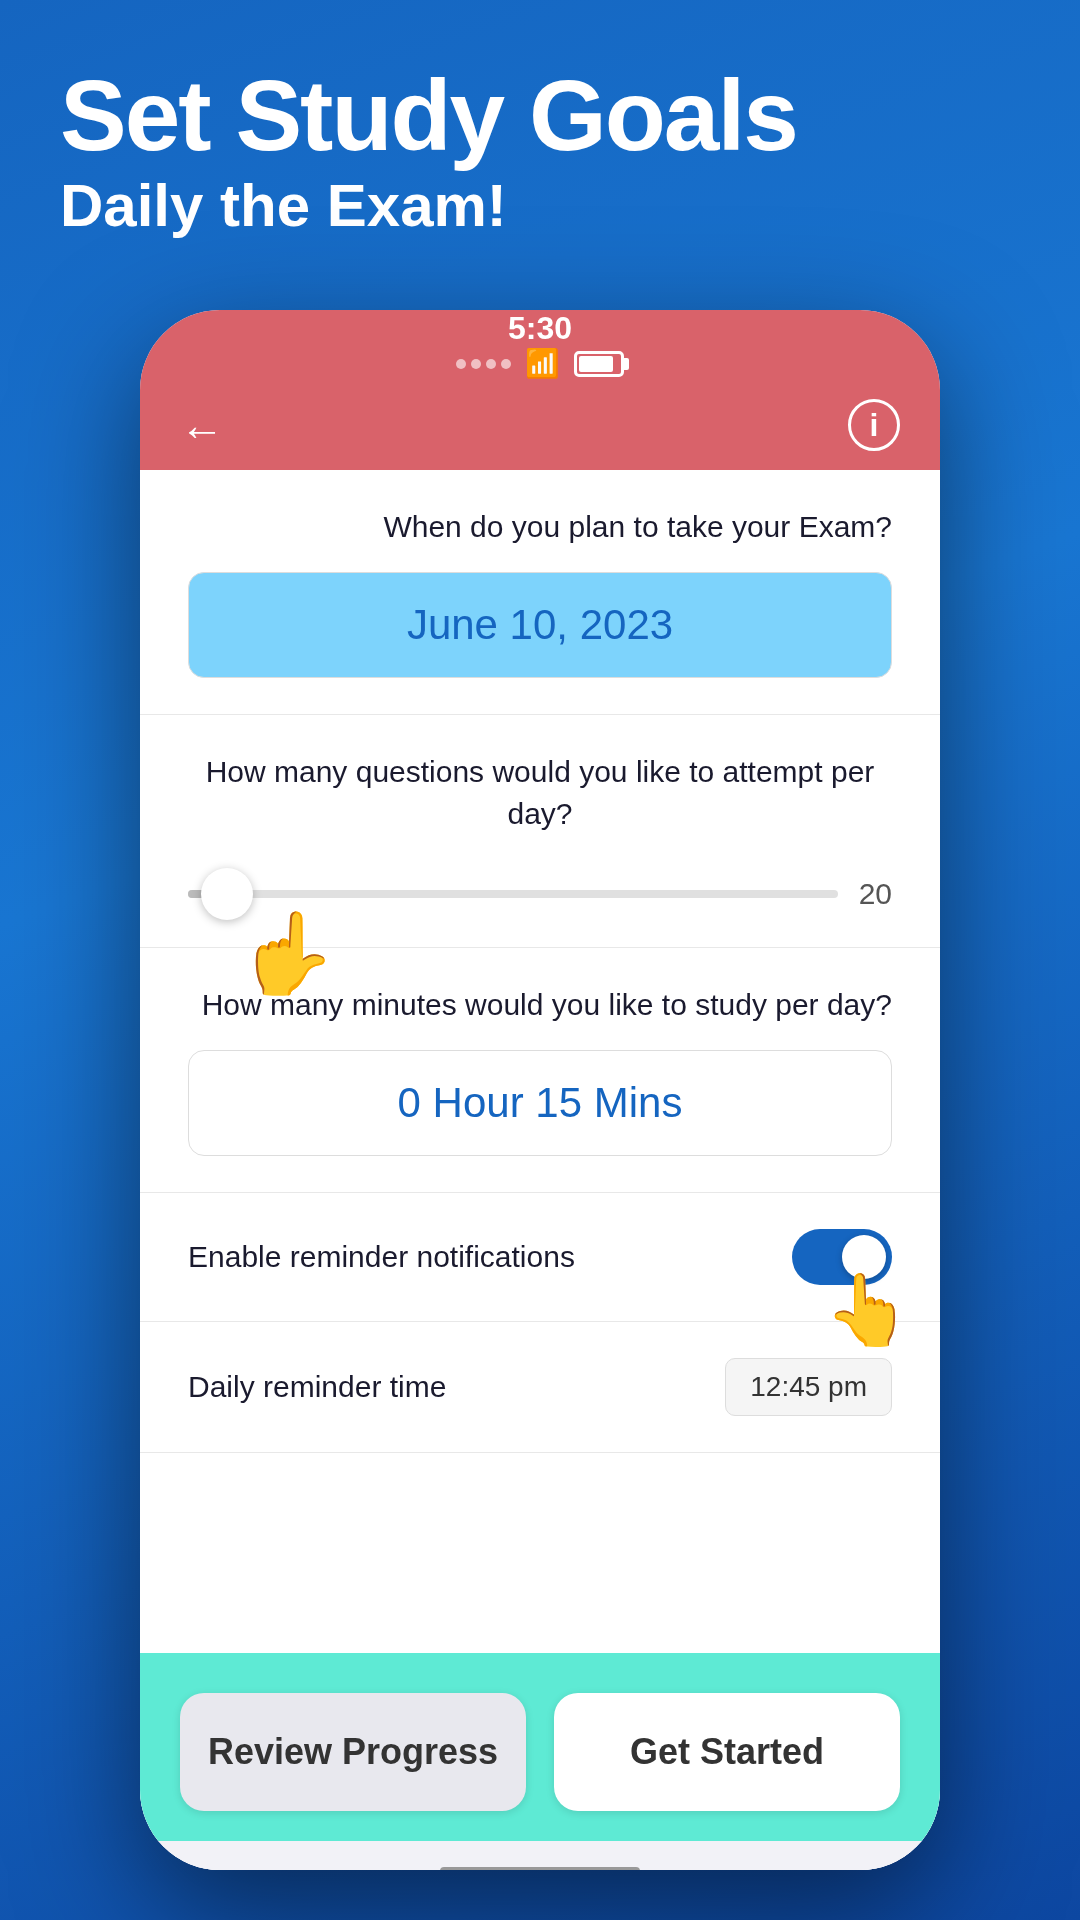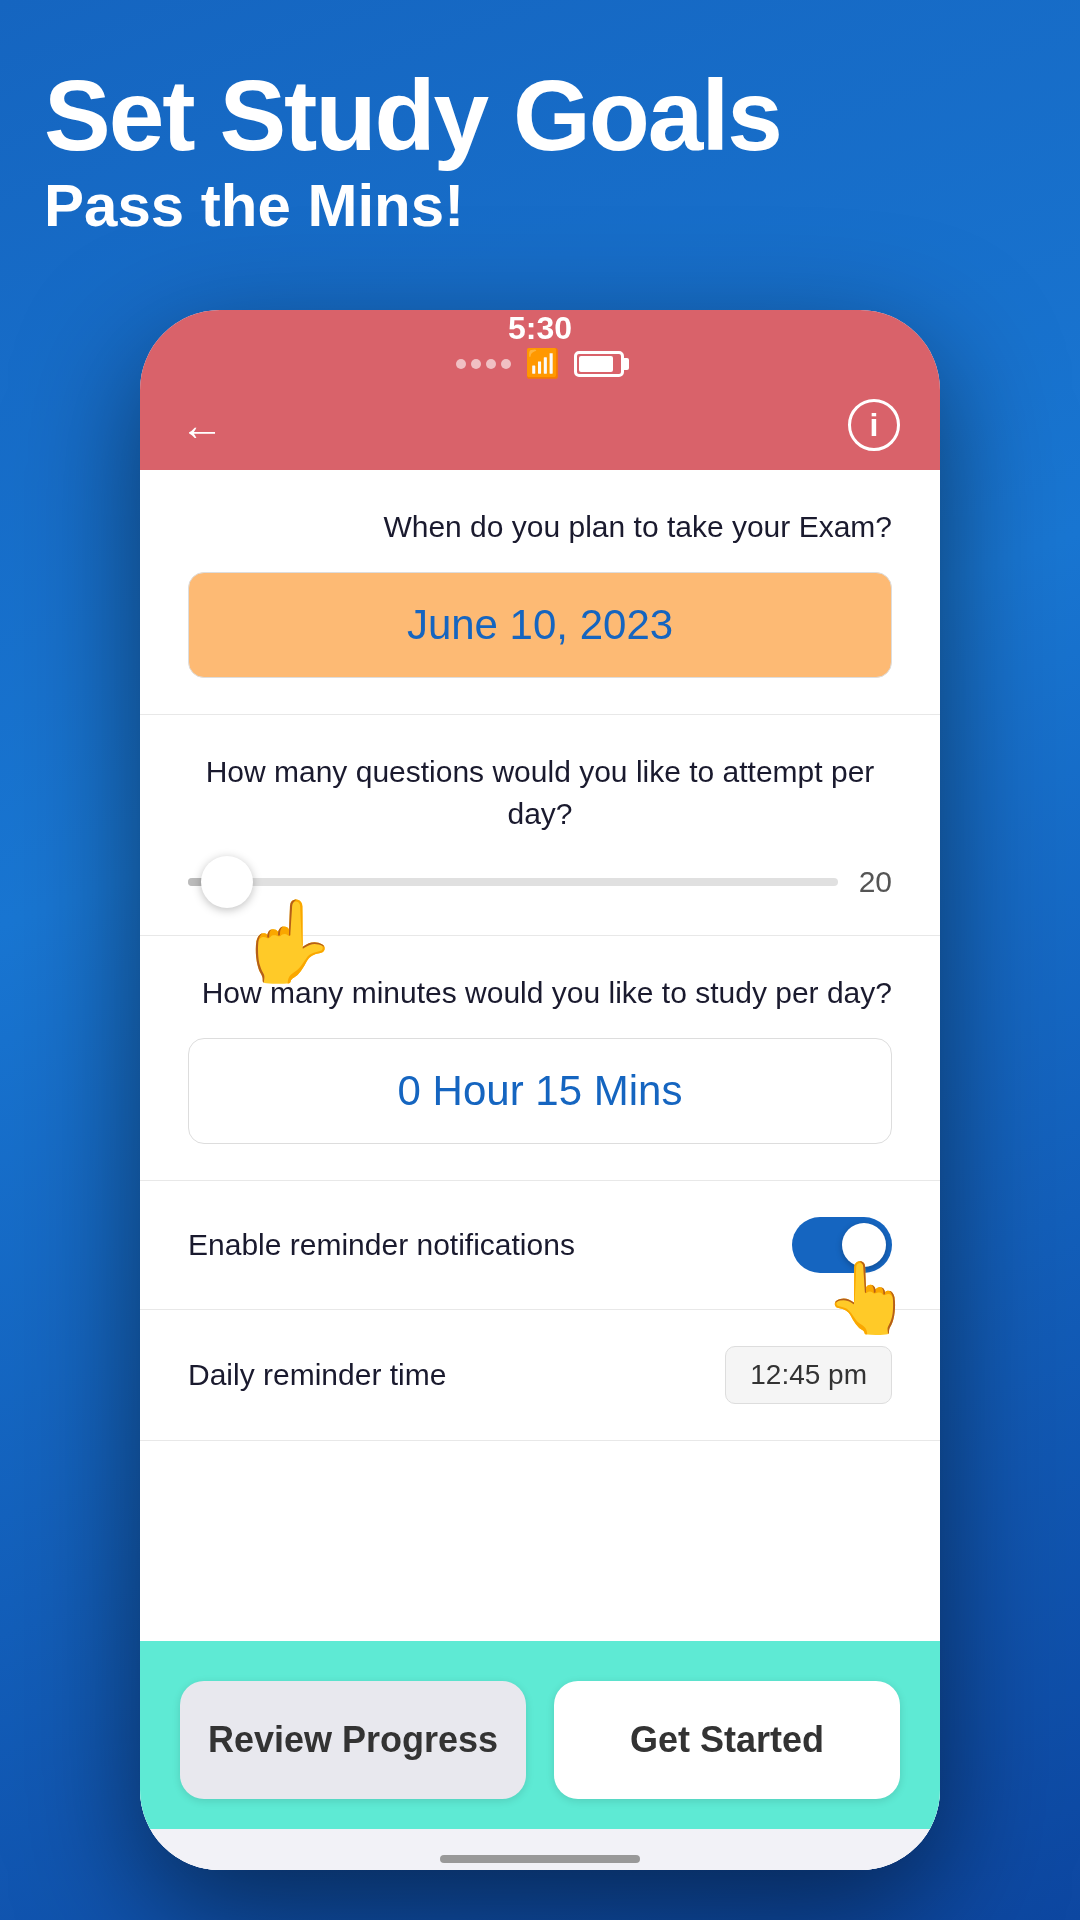--- a/index.html
+++ b/index.html
@@ -10,21 +10,21 @@
       height: 1920px;
       background: linear-gradient(160deg, #1565c0 0%, #1976d2 40%, #0d47a1 100%);
       font-family: -apple-system, 'Helvetica Neue', Arial, sans-serif;
       overflow: hidden;
       position: relative;
     }
 
     .hero-title {
       position: absolute;
       top: 60px;
-      left: 44px;
+      left: 60px;
       color: white;
     }
 
     .hero-title h1 {
       font-size: 100px;
       font-weight: 900;
       line-height: 1.1;
       letter-spacing: -2px;
     }
 
@@ -174,42 +174,42 @@
 
     .section-label {
       color: #1a1a2e;
       font-size: 30px;
       text-align: right;
       margin-bottom: 24px;
       line-height: 1.4;
     }
 
     .date-picker-box {
-      background: #fdba74;
+      background: #7dd3fc;
       border: 1.5px solid #ddd;
       border-radius: 16px;
       padding: 28px 40px;
       text-align: center;
       font-size: 42px;
       color: #1565c0;
       font-weight: 400;
       cursor: pointer;
     }
 
     
     .slider-section {
       padding: 36px 48px;
       border-bottom: 1px solid #e8e8e8;
     }
 
     .slider-label {
       color: #1a1a2e;
       font-size: 30px;
       text-align: center;
-      margin-bottom: 30px;
+      margin-bottom: 42px;
       line-height: 1.4;
     }
 
     .slider-row {
       display: flex;
       align-items: center;
       gap: 4px;
       position: relative;
     }
 
@@ -405,21 +405,21 @@
       height: 8px;
       background: #999;
       border-radius: 4px;
     }
   </style>
 </head>
 <body>
 
 <div class="hero-title">
   <h1>Set Study Goals</h1>
-  <h2>Pass the Mins!</h2>
+  <h2>Daily the Exam!</h2>
 </div>
 
 <div class="phone">
 
   <div class="status-bar">
     <span class="status-time">5:30</span>
     <div class="status-icons">
       <div class="status-dots">
         <span></span>
           <span></span>

